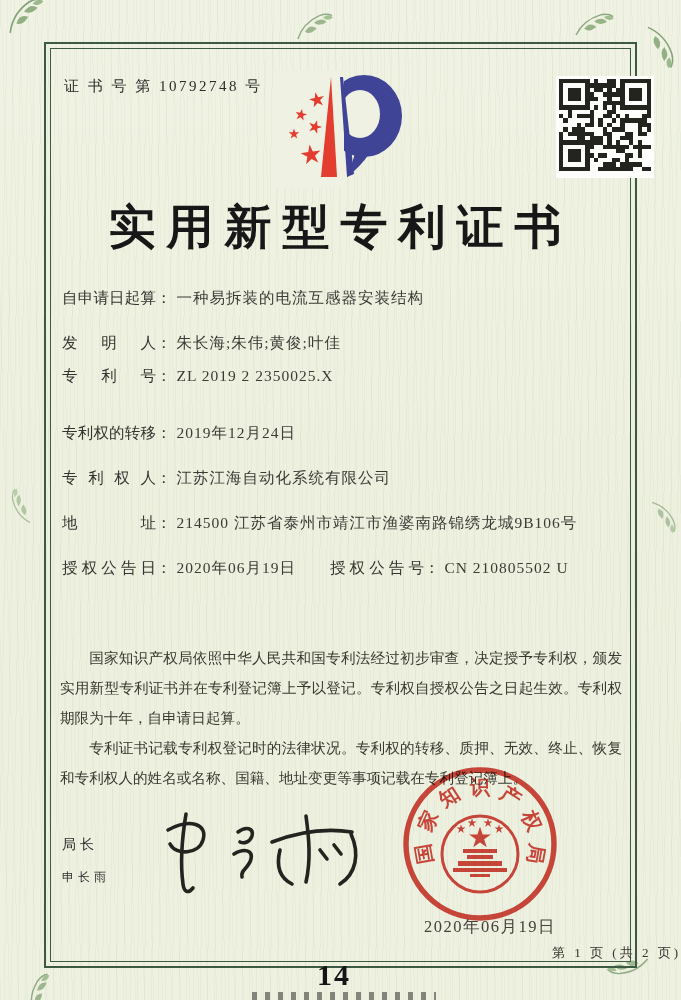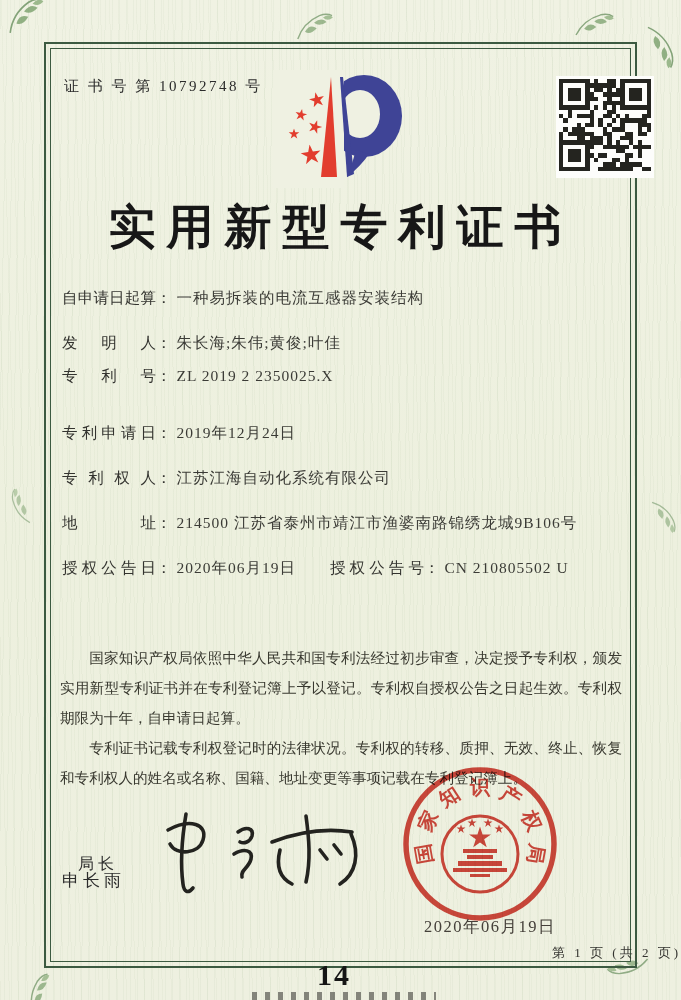--- a/index.html
+++ b/index.html
@@ -36,22 +36,22 @@
     text-align:justify;text-align-last:justify;
   }
   .colon{display:inline-block;}
   .fvalue{margin-left:5px;letter-spacing:1px;color:#3b3b36;}
   .field2{display:inline-block;margin-left:30px;}
   .paras{
     left:60px;top:598px;width:562px;
     font-size:14.6px;line-height:2.06;color:#38382f;text-align:justify;margin-top:45px;
   }
   .paras p{margin:0;text-indent:2em;}
-  .sig-title{left:78px;top:836px;font-size:16px;letter-spacing:4px;color:#2d2d2d;margin-top:18px;}
-  .sig-name{left:62px;top:869px;font-size:17px;letter-spacing:4px;color:#2d2d2d;}
+  .sig-title{left:62px;top:836px;font-size:14px;letter-spacing:4px;color:#2d2d2d;}
+  .sig-name{left:62px;top:869px;font-size:12px;letter-spacing:4px;color:#2d2d2d;}
   .sig-svg{left:148px;top:798px;}
   .seal{left:396px;top:760px;opacity:.88;mix-blend-mode:multiply;}
   .seal-date{left:424px;top:916px;font-size:16.5px;letter-spacing:1.5px;color:#45403a;}
   .footer-page{left:0;right:0;top:944px;text-align:right;font-size:13px;letter-spacing:3px;color:#33332f;}
   .below-mark{left:317px;top:958px;font-size:30px;font-weight:600;color:#151515;letter-spacing:2px;font-family:"Liberation Serif",serif;}
   .clip-strip{
     left:252px;top:992px;width:184px;height:8px;opacity:.65;
     background:repeating-linear-gradient(90deg,#4b4b45 0 5px,rgba(0,0,0,0) 5px 13px);
   }
   .logo{left:273px;top:70px;}
@@ -360,21 +360,21 @@
   <div class="abs field" style="top:288px">
     <span class="flabel">自申请日起算</span><span class="colon">：</span><span class="fvalue">一种易拆装的电流互感器安装结构</span>
   </div>
   <div class="abs field" style="top:333px">
     <span class="flabel">发明人</span><span class="colon">：</span><span class="fvalue">朱长海;朱伟;黄俊;叶佳</span>
   </div>
   <div class="abs field" style="top:366px">
     <span class="flabel">专利号</span><span class="colon">：</span><span class="fvalue">ZL 2019 2 2350025.X</span>
   </div>
   <div class="abs field" style="top:423px">
-    <span class="flabel">专利申请日</span><span class="colon">：</span><span class="fvalue">2019年12月24日</span>
+    <span class="flabel">专利权的转移</span><span class="colon">：</span><span class="fvalue">2019年12月24日</span>
   </div>
   <div class="abs field" style="top:468px">
     <span class="flabel">专利权人</span><span class="colon">：</span><span class="fvalue">江苏江海自动化系统有限公司</span>
   </div>
   <div class="abs field" style="top:513px">
     <span class="flabel">地址</span><span class="colon">：</span><span class="fvalue">214500 江苏省泰州市靖江市渔婆南路锦绣龙城9B106号</span>
   </div>
   <div class="abs field" style="top:558px">
     <span><span class="flabel">授权公告日</span><span class="colon">：</span><span class="fvalue">2020年06月19日</span></span>
     <span class="field2"><span class="flabel">授权公告号</span><span class="colon">：</span><span class="fvalue">CN 210805502 U</span></span>

